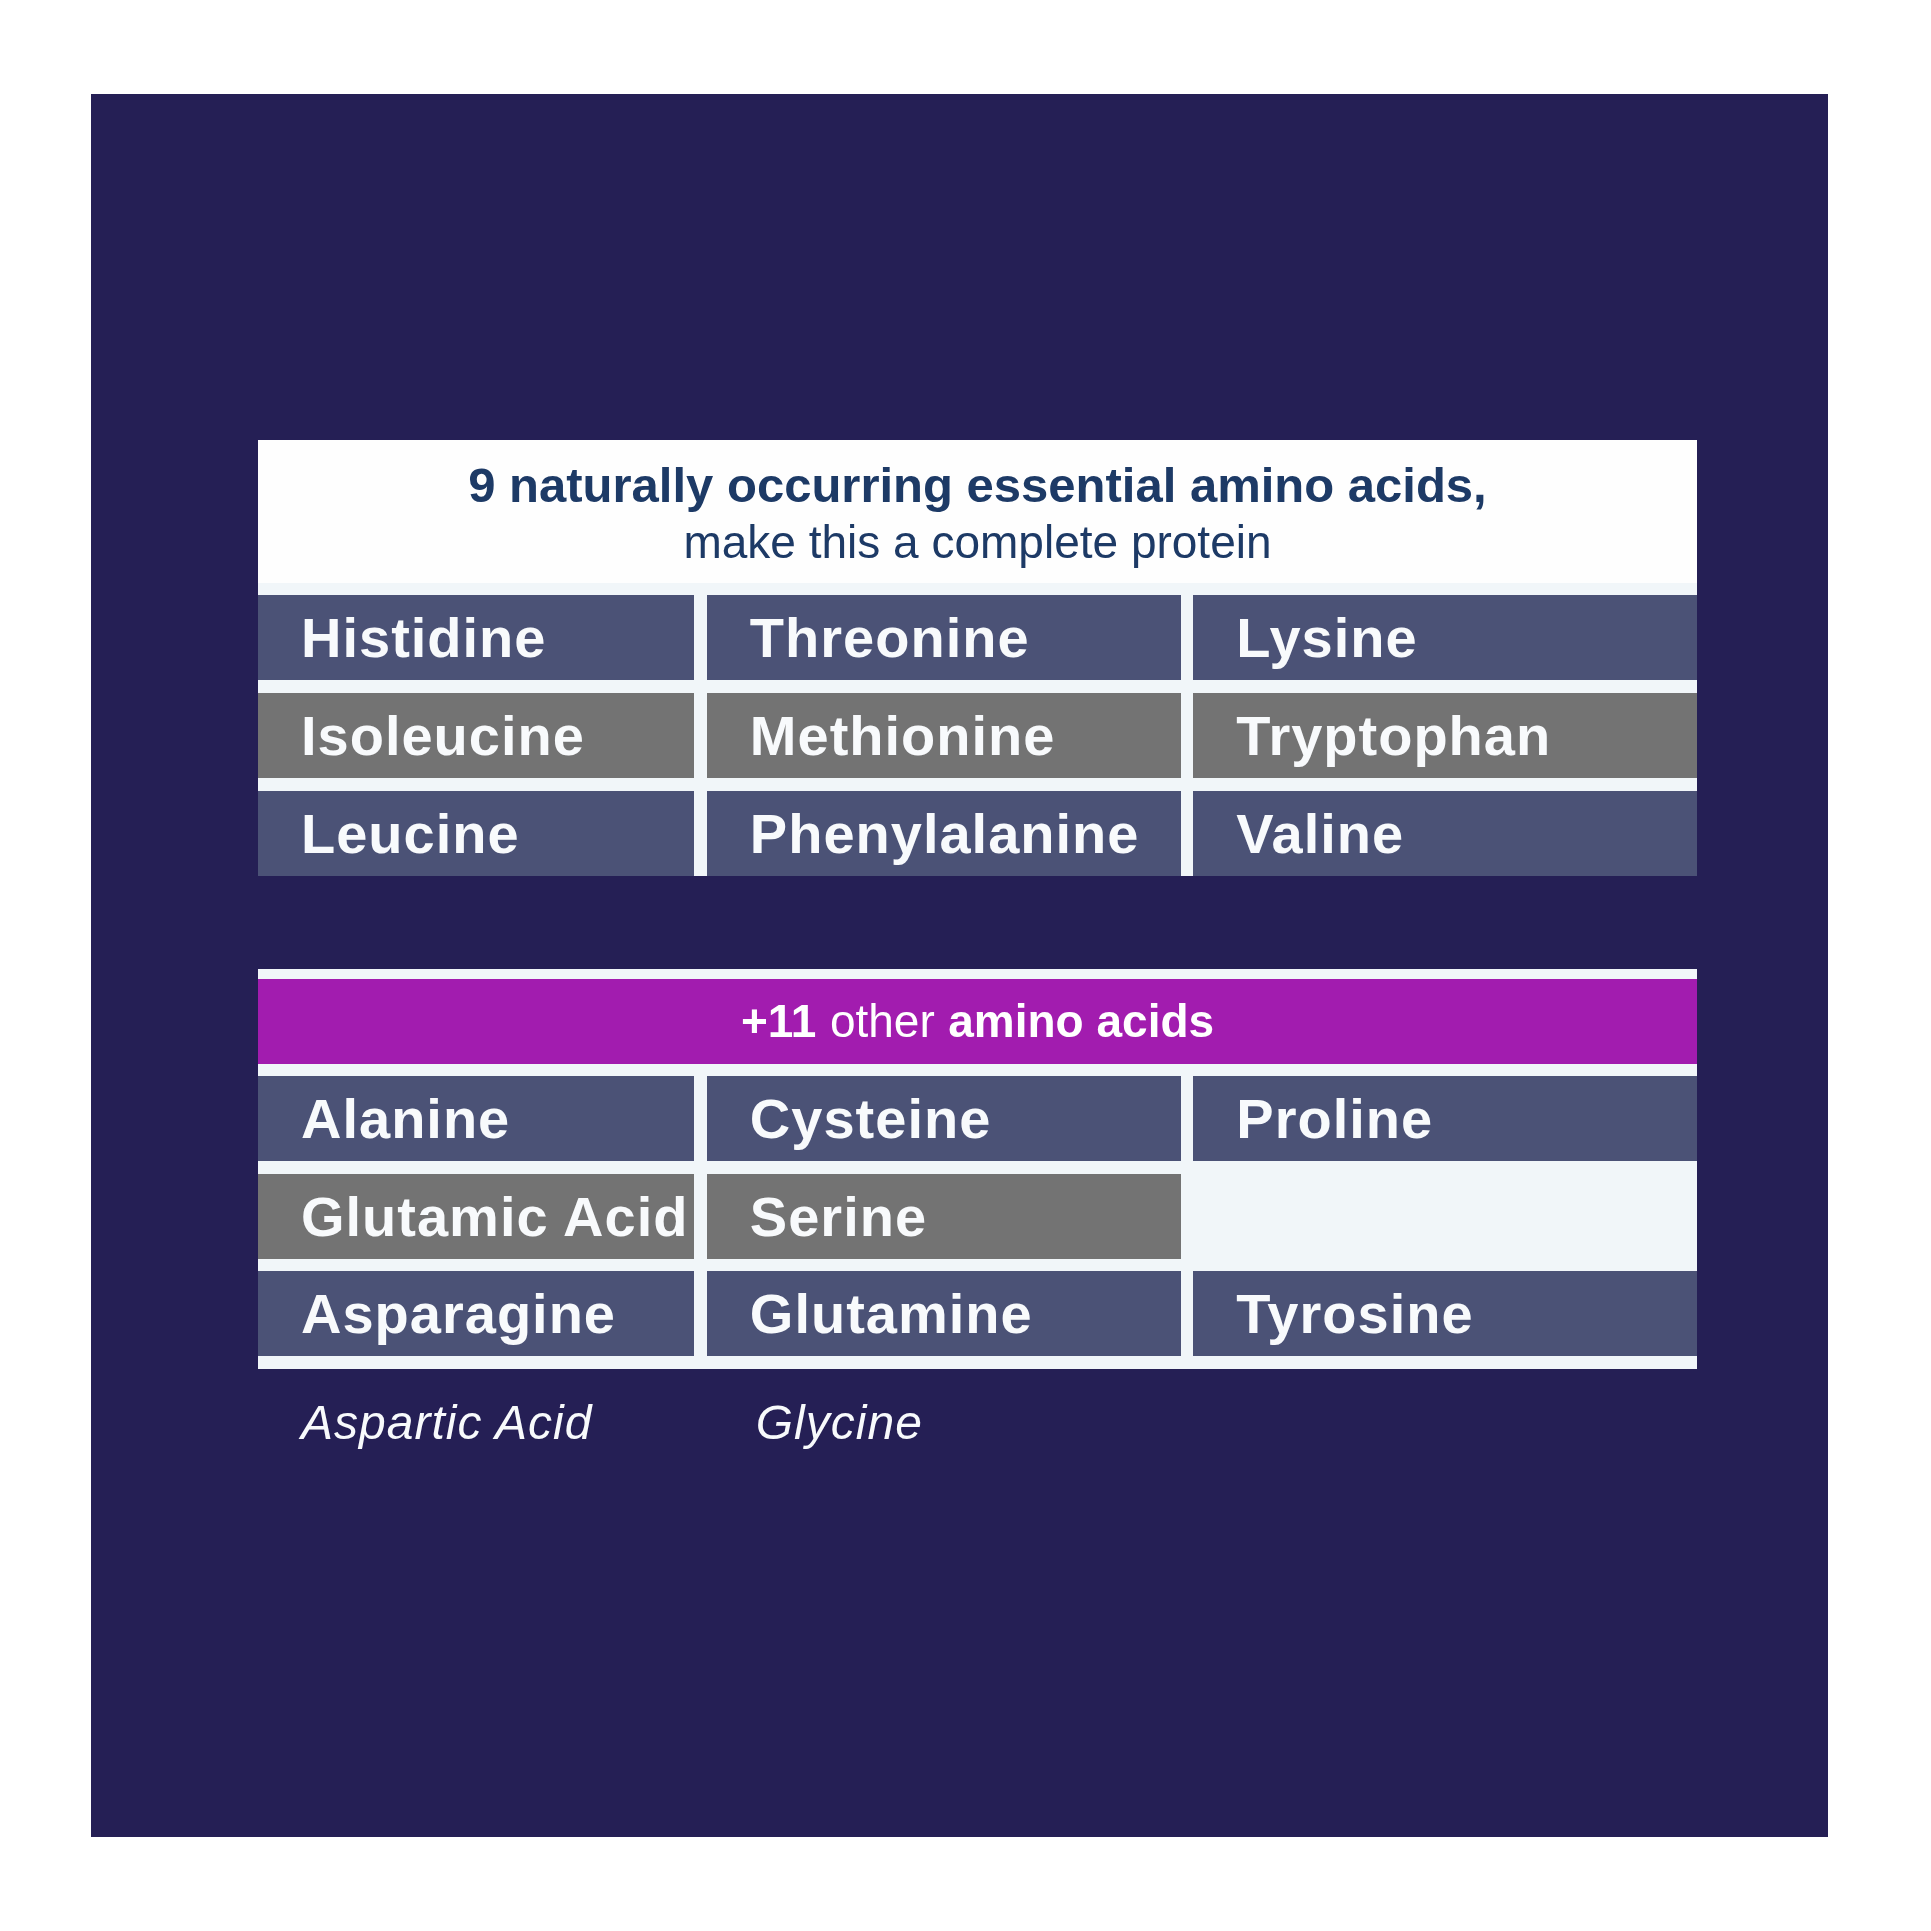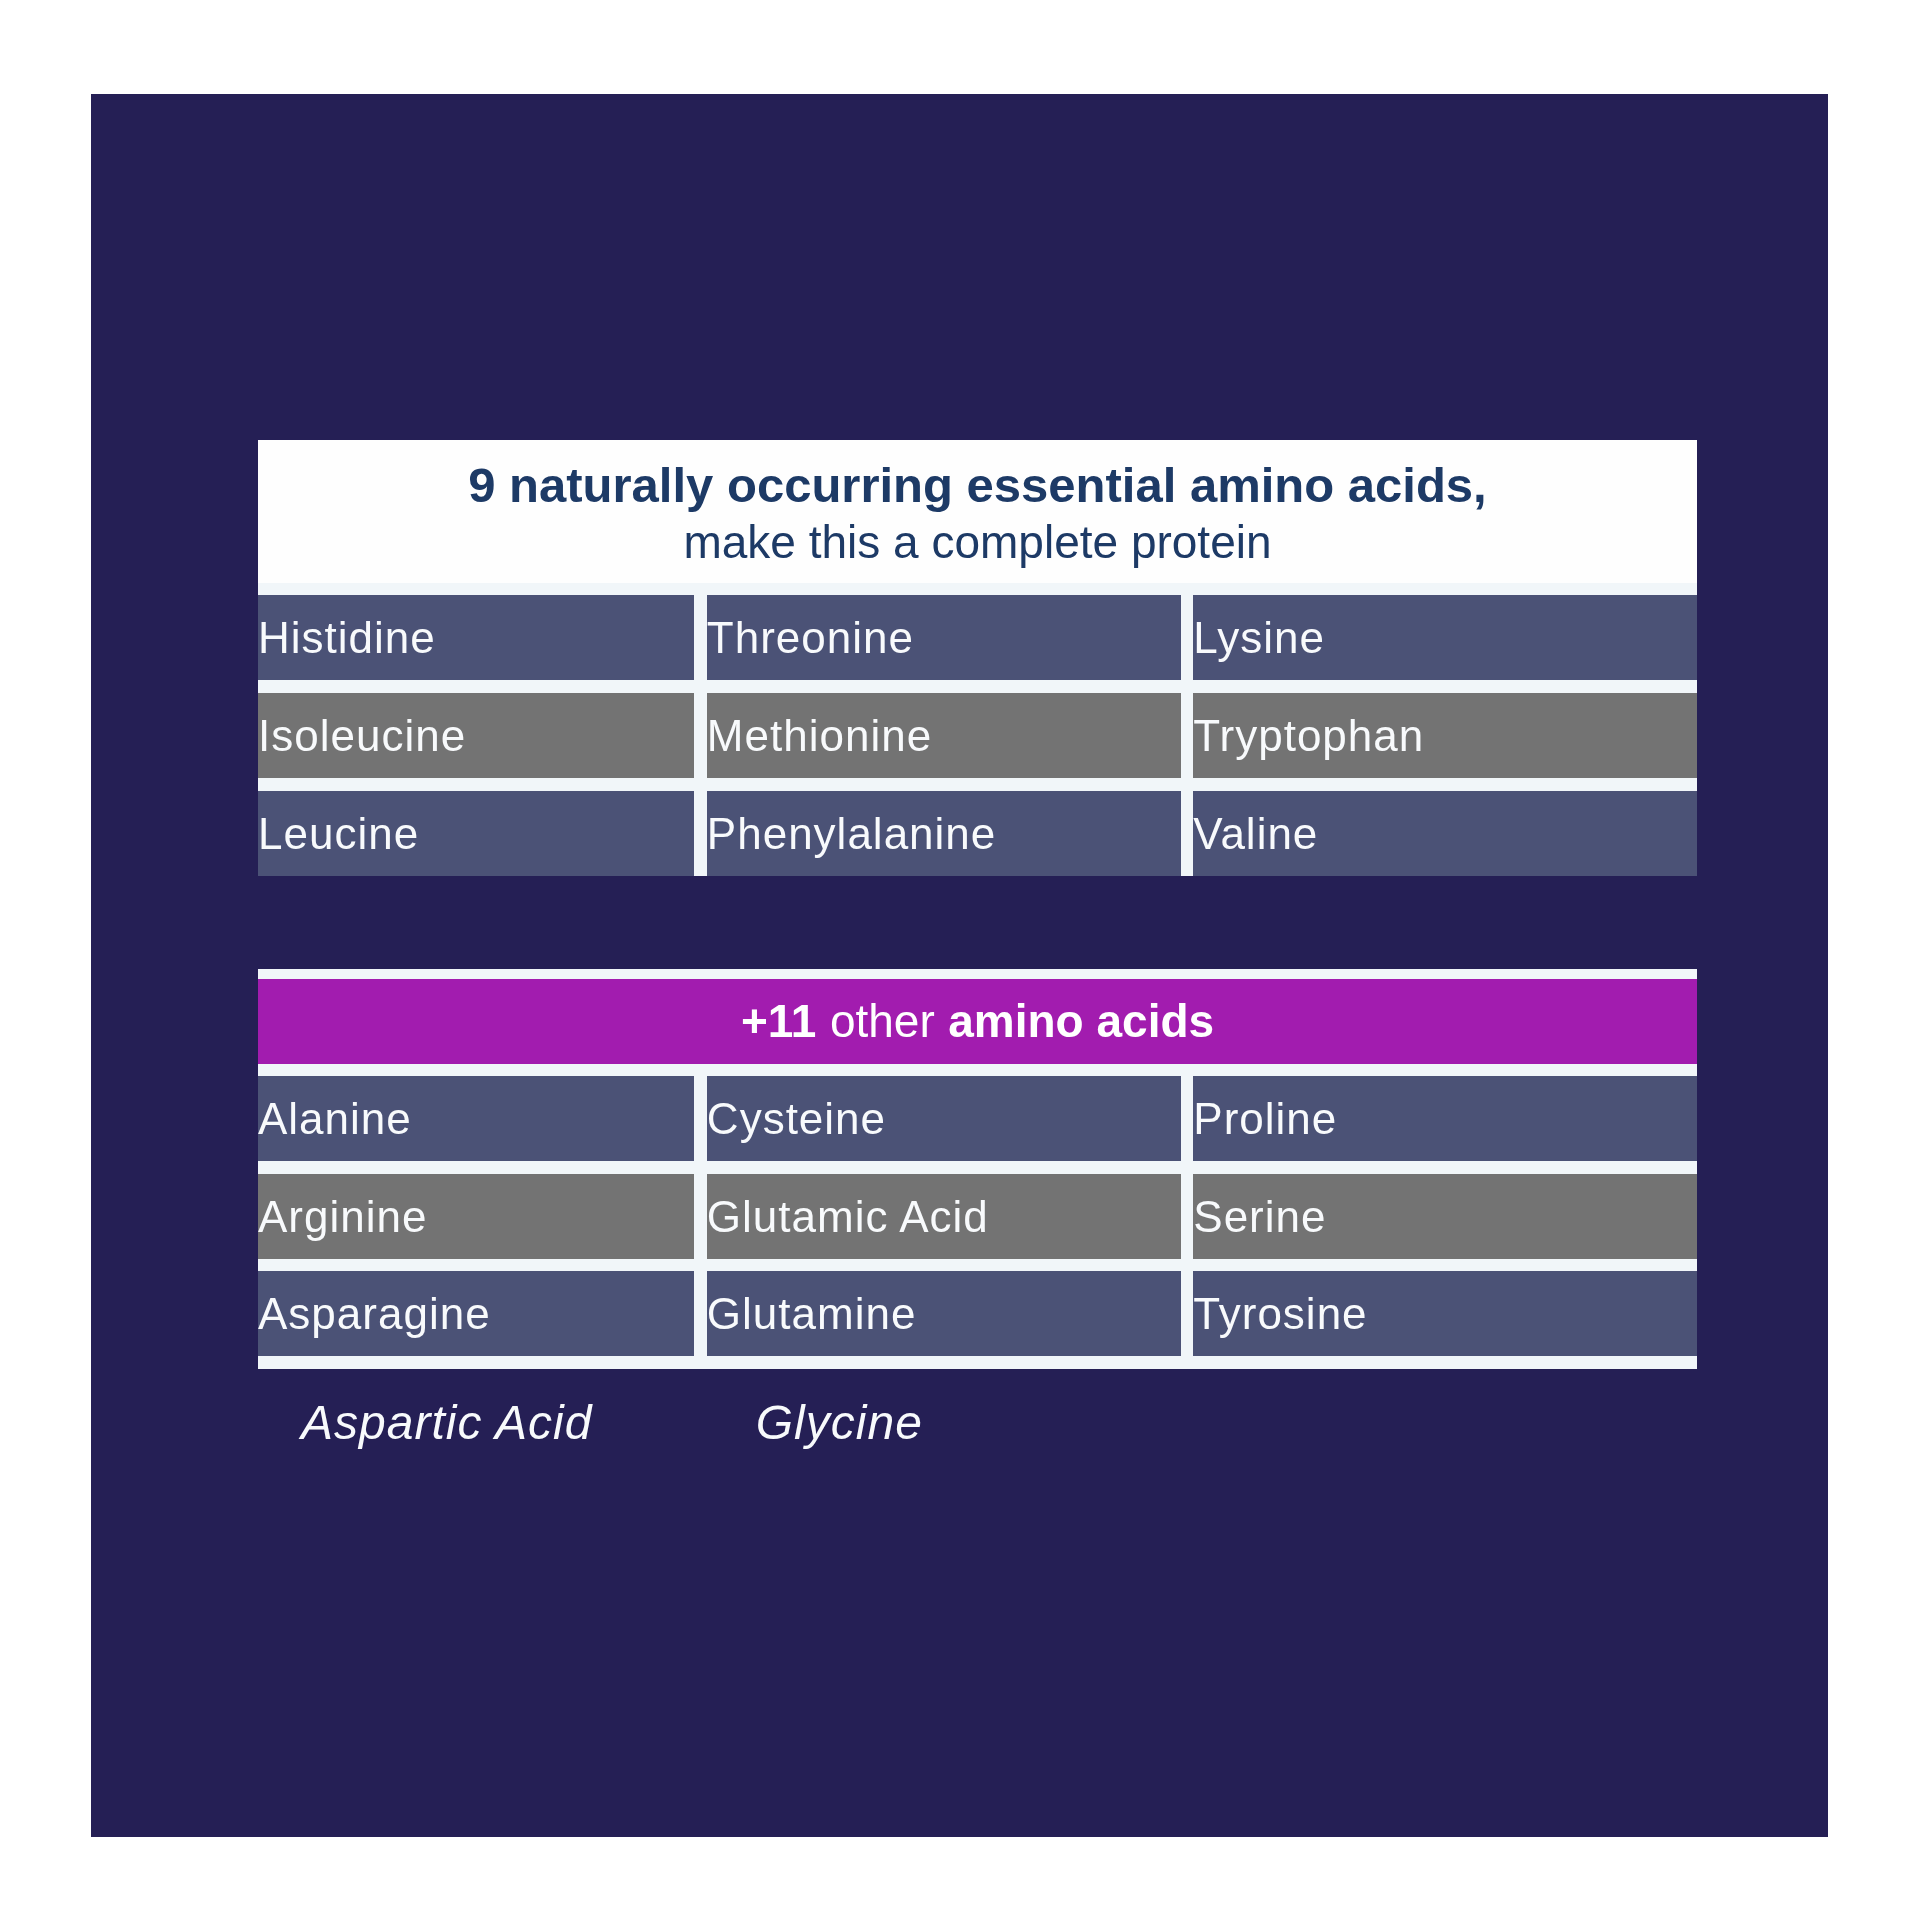--- a/index.html
+++ b/index.html
@@ -42,25 +42,27 @@
   }
   .trow {
     display: grid;
     grid-template-columns: 453fr 492fr 523fr;
     column-gap: 12.6px;
     margin-top: 12.6px;
   }
   .cell {
     height: 85px;
     line-height: 85px;
-    font-size: 44px;
+    padding-left: 43px;
+    font-size: 56px;
     letter-spacing: 1px;
     color: #f8fafc;
     white-space: nowrap;
     overflow: hidden;
+    font-weight: bold;
   }
   .cell.slate { background: #4b5276; }
   .cell.dark  { background: #737373; }
   
   .t1-head {
     background: #fefefe;
     text-align: center;
     padding: 15.4px 19.3px 13.5px 19.3px;
   }
   .t1-line1 {
@@ -138,21 +140,20 @@
       <div class="tbl padded">
         <div class="t2-head">
           <span class="bold">+11</span><span class="mid">other</span><span class="bold">amino acids</span>
         </div>
         <div class="trow">
           <div class="cell slate">Alanine</div>
           <div class="cell slate">Cysteine</div>
           <div class="cell slate">Proline</div>
         </div>
         <div class="trow">
-          <div class="cell dark">Arginine</div>
           <div class="cell dark">Glutamic Acid</div>
           <div class="cell dark">Serine</div>
         </div>
         <div class="trow">
           <div class="cell slate">Asparagine</div>
           <div class="cell slate">Glutamine</div>
           <div class="cell slate">Tyrosine</div>
         </div>
       </div>
 

